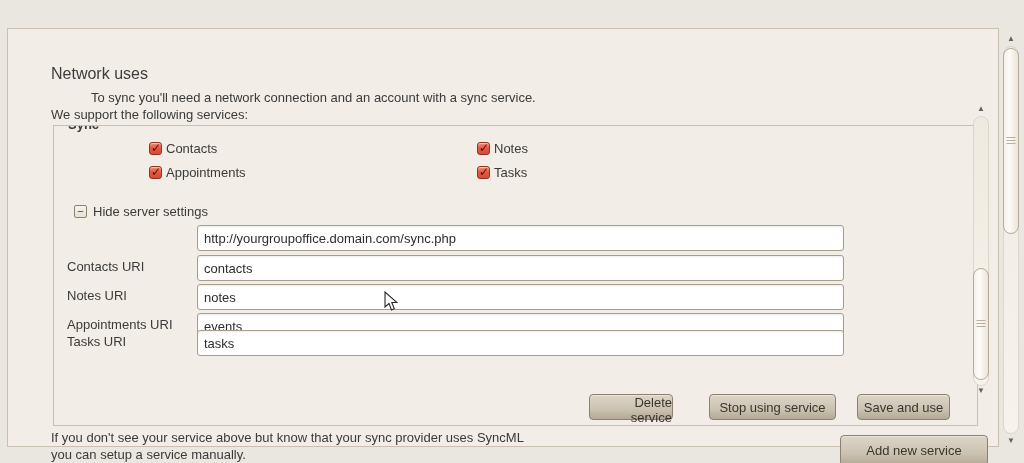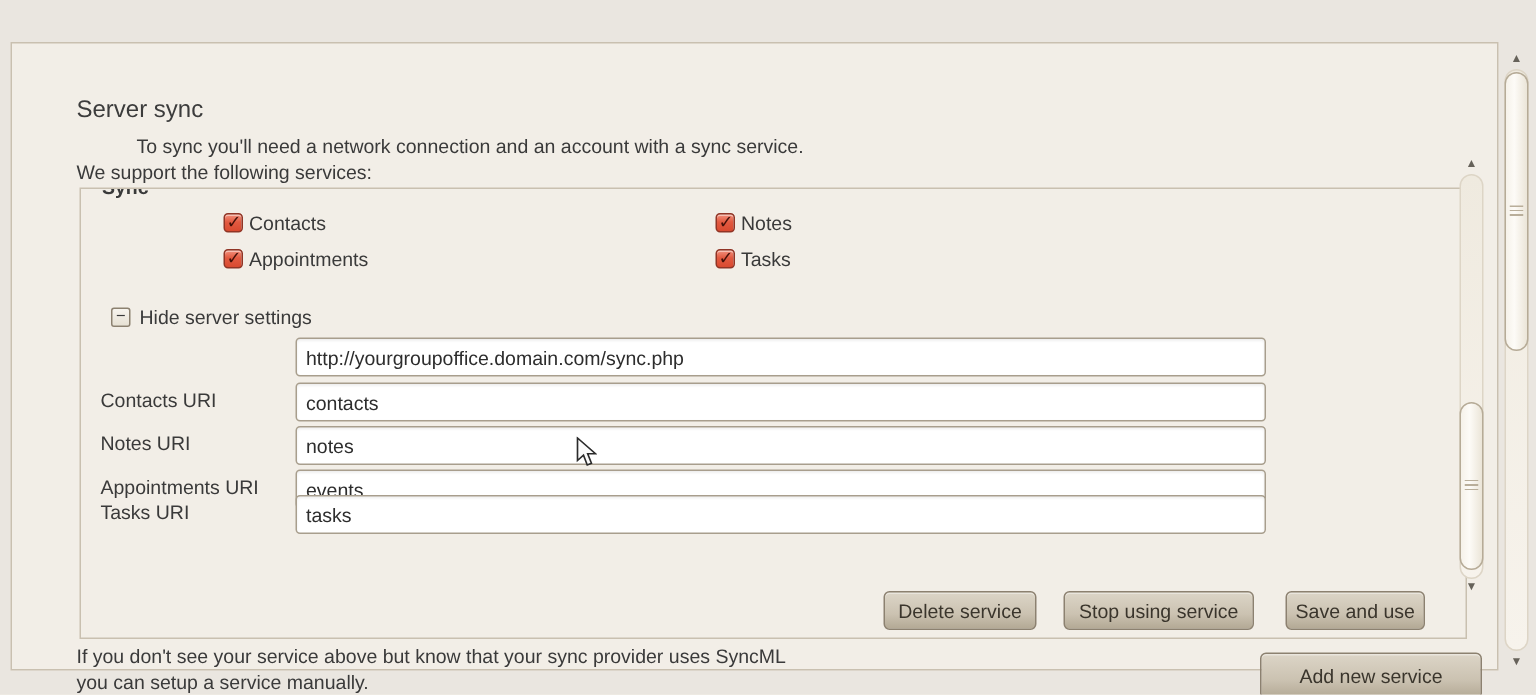--- a/index.html
+++ b/index.html
@@ -70,21 +70,21 @@
   }
 
   .btn {
     position:absolute; height:26px;
     background:linear-gradient(to bottom,#dcd5c7,#cbc2b1 60%,#b3a995);
     border:1px solid #8c8170; border-radius:4px;
     box-shadow:inset 0 1px 0 rgba(255,255,255,.4);
     font-family:"Liberation Sans","DejaVu Sans",sans-serif;
     font-size:13px; color:#3a352c; text-align:center; cursor:default;
   }
-  .btn-delete { left:535px; top:268px; width:102px; }
+  .btn-delete { left:535px; top:268px; width:84px;text-align:right; }
   .btn-stop   { left:655px; top:268px; width:127px; }
   .btn-save   { left:803px; top:268px; width:93px;  }
 
   .footer-note1 { position:absolute; left:43px; top:401px; }
   .footer-note2 { position:absolute; left:43px; top:418px; }
   .btn-add { left:832px; top:406px; width:148px; height:31px; position:absolute; }
 
   .scrollbar { position:absolute; width:18px; }
   .sb-inner { left:972px; top:102px; height:296px; }
   .sb-outer { left:1002px; top:30px; height:417px; }
@@ -117,21 +117,21 @@
   .sb-outer .sb-down  { top:406px; }
 
   .cursor { position:absolute; left:384px; top:291px; width:14px; height:21px; }
 </style>
 </head>
 <body>
 
 <div class="stage">
   <div class="dialog">
 
-    <div class="page-title">Server sync</div>
+    <div class="page-title">Network uses</div>
     <div class="desc1">To sync you'll need a network connection and an account with a sync service.</div>
     <div class="desc2">We support the following services:</div>
 
     <div class="panel">
       <div class="group-label">Sync</div>
 
       <div class="checkbox-item cb-contacts">
         <span class="checkbox">
             <span class="check">✓</span>
           </span>

